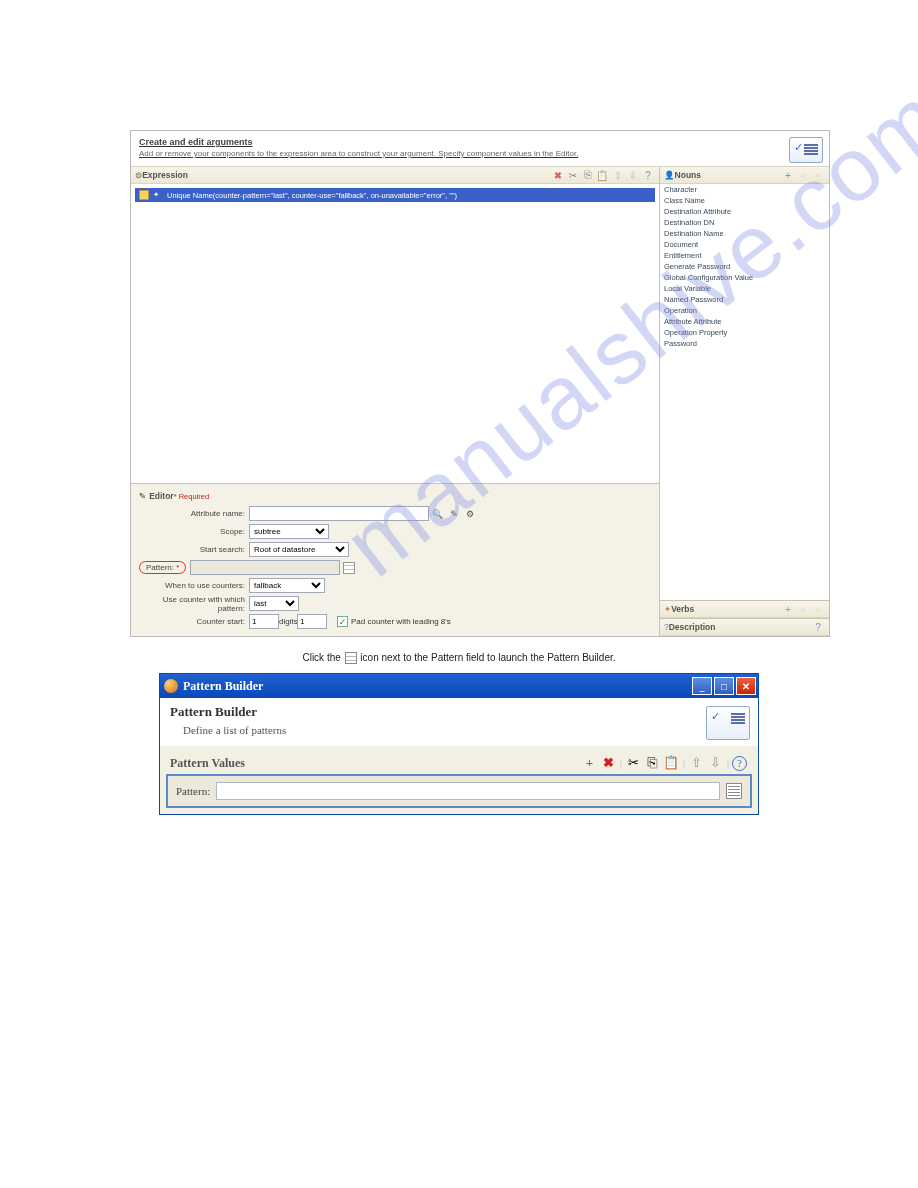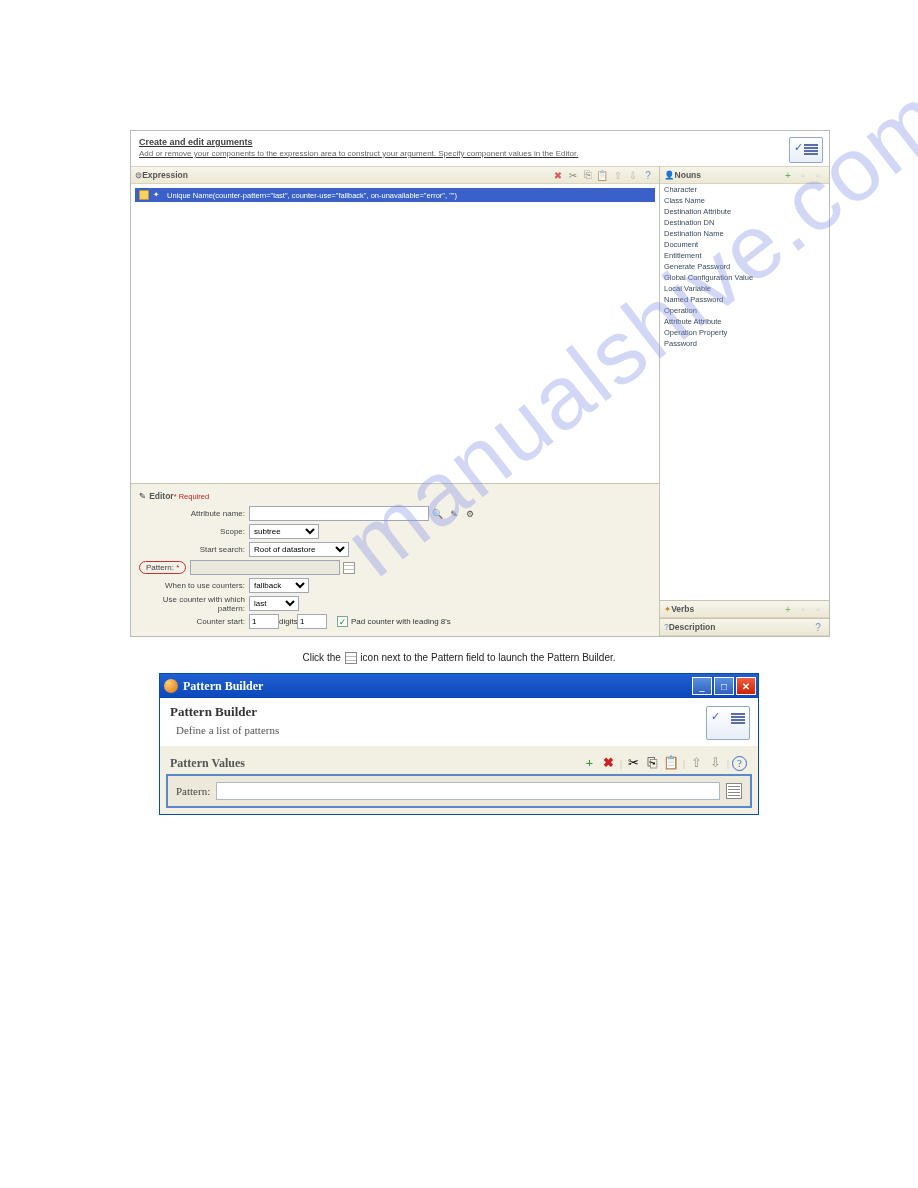--- a/index.html
+++ b/index.html
@@ -66,21 +66,21 @@
   
   
   .dlg2{ width:600px; margin:0 auto 8px auto; border:1px solid #0a4aa8; font-family:Tahoma; }
   .dlg2-title{ background:linear-gradient(#2060d0,#0848b8); height:24px; display:flex; align-items:center; padding:0 2px; color:#fff; font-weight:bold; font-size:12px;}
   .dlg2-title .orb{ width:14px;height:14px;background:radial-gradient(circle at 30% 30%,#ffd070,#d87010);border-radius:50%;margin:0 5px 0 2px;}
   .dlg2-title .sp{flex:1;}
   .winbtn{ width:20px; height:18px; border:1px solid #fff; margin-left:2px; display:flex; align-items:center; justify-content:center; font-size:10px; background:linear-gradient(#5a90e0,#3060c0);}
   .winbtn.close{ background:linear-gradient(#f06040,#d02000);}
   .dlg2-head{ background:#fff; padding:6px 8px 10px 10px; position:relative;}
   .dlg2-h1{ font-weight:bold; font-size:13px; color:#333;}
-  .dlg2-h2{ font-size:11px; color:#555; margin:4px 0 0 6px;}
+  .dlg2-h2{ font-size:11px; color:#555; margin:4px 0 0 13px;}
   .dlg2-head .head-icon{ right:8px; top:8px; width:44px; height:34px;}
   .dlg2-body{ background:#f2efe3; padding:6px;}
   .pv-hdr{ display:flex; align-items:center; height:22px; padding:0 4px;}
   .pv-hdr .pv-lbl{ font-weight:bold; font-size:12px; color:#555;}
   .pv-hdr .sp{flex:1;}
   .tool-ico{ width:17px; height:17px; display:inline-flex; align-items:center; justify-content:center; font-size:13px; margin:0 1px;}
   .pv-box{ border:2px solid #5a88c8; background:#ece8da; padding:6px 8px; display:flex; align-items:center; gap:6px;}
   .pv-box .plbl{ font-size:11px; color:#444;}
   .pv-box input{ flex:1; height:18px; border:1px solid #b0b8c8; background:#fff;}
   .grid-ico{ width:16px; height:16px; border:1px solid #888; background:#fff; display:inline-flex; flex-direction:column; justify-content:space-around; padding:1px;}
@@ -133,21 +133,21 @@
           </div>
           <div class="frm-row">
             <div class="frm-lbl">Attribute name:</div>
             <input class="frm-input w200" value="" style="">
             <span class="mini-ico">🔍</span>
             <span class="mini-ico">✎</span>
             <span class="mini-ico">⚙</span>
           </div>
           <div class="frm-row">
             <div class="frm-lbl">Scope:</div>
-            <select class="frm-input" style="width:70px"><option>subtree</option></select>
+            <select class="frm-input" style="width:80px"><option>subtree</option></select>
           </div>
           <div class="frm-row">
             <div class="frm-lbl">Start search:</div>
             <select class="frm-input" style="width:100px"><option>Root of datastore</option></select>
           </div>
           <div class="frm-row">
             <div class="pattern-oval">
               <div class="frm-lbl req" style="width:auto;padding:0">Pattern:</div>
             </div>
             <div style="width:4px"></div>
@@ -155,21 +155,21 @@
             <span class="mini-ico">
                 <span class="inline-grid">
                   <span></span>
                   <span></span>
                   <span></span>
                 </span>
               </span>
           </div>
           <div class="frm-row">
             <div class="frm-lbl">When to use counters:</div>
-            <select class="frm-input" style="width:60px"><option>fallback</option></select>
+            <select class="frm-input" style="width:76px"><option>fallback</option></select>
           </div>
           <div class="frm-row">
             <div class="frm-lbl">Use counter with which pattern:</div>
             <select class="frm-input" style="width:50px"><option>last</option></select>
           </div>
           <div class="frm-row">
             <div class="frm-lbl">Counter start:</div>
             <input class="frm-input w36" value="1" style="">
             <div style="width:18px;text-align:right;padding-right:4px;font-size:8px">digits:</div>
             <input class="frm-input w36" value="1" style="">

